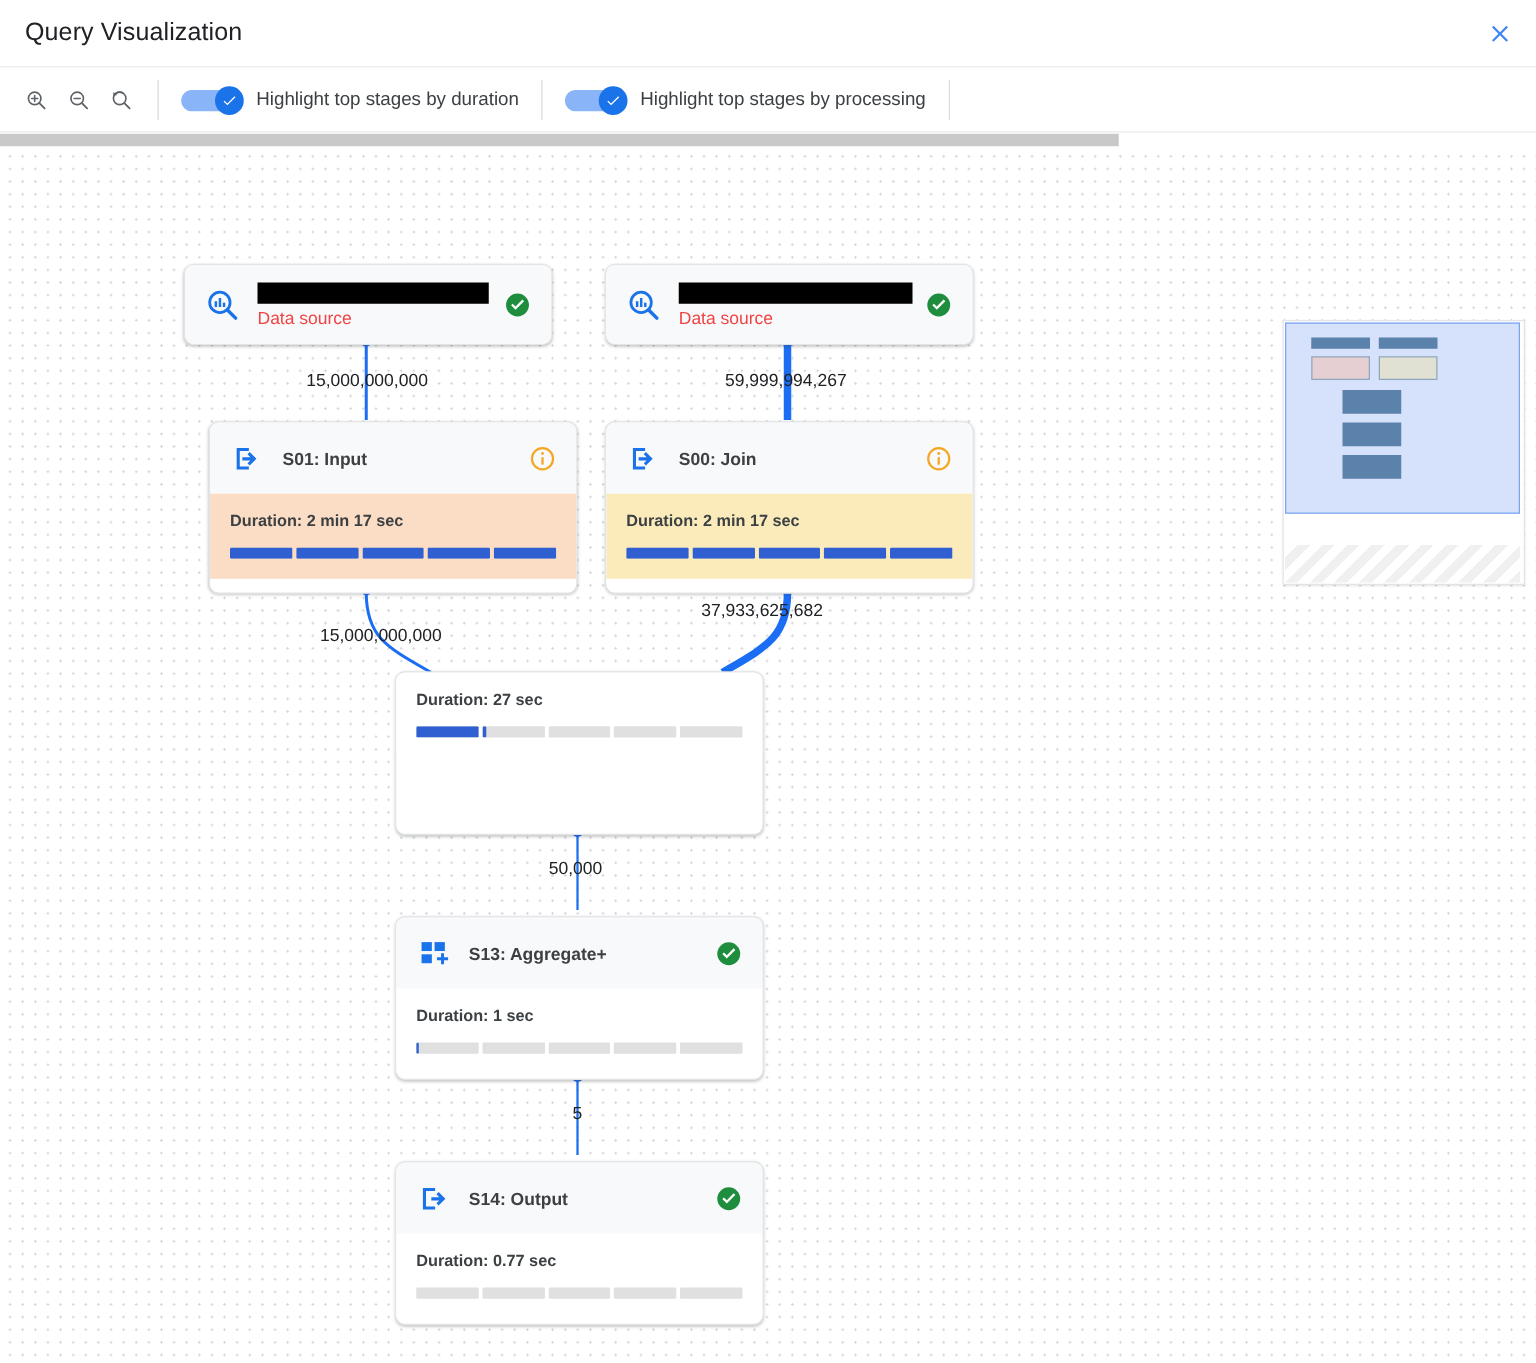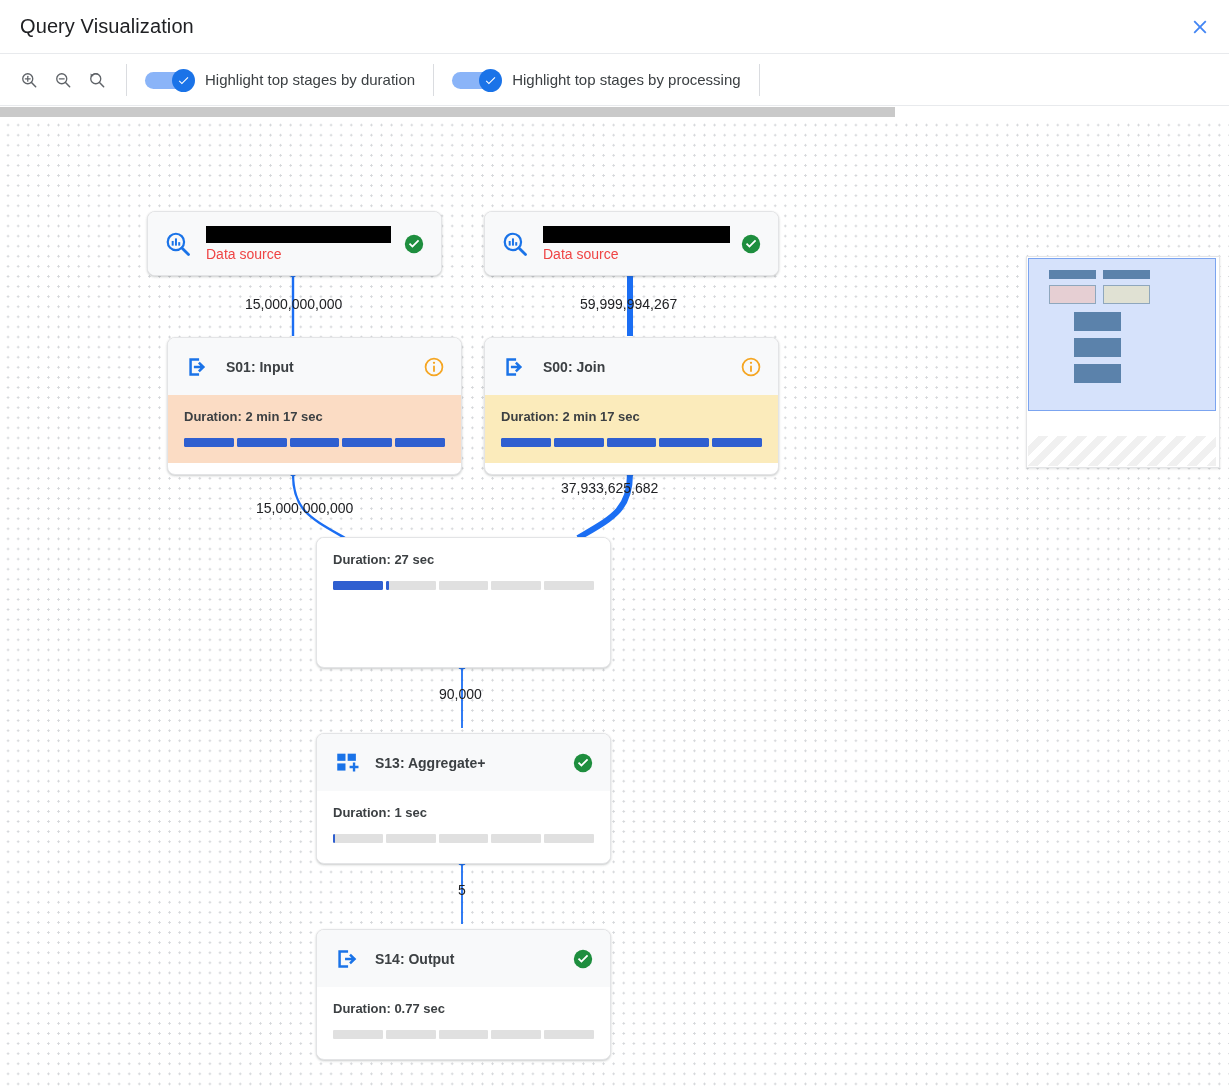--- a/index.html
+++ b/index.html
@@ -365,21 +365,21 @@
     <circle cx="462" cy="547" r="4.6" fill="#1b6ef3"></circle>
 
     <line x1="462" y1="744" x2="462" y2="806" stroke="#1b6ef3" stroke-width="1.8"></line>
     <circle cx="462" cy="743" r="4.6" fill="#1b6ef3"></circle>
   </svg>
 
   <div class="edge-label" style="left:245px; top:178px;">15,000,000,000</div>
   <div class="edge-label" style="left:580px; top:178px;">59,999,994,267</div>
   <div class="edge-label" style="left:256px; top:382px;">15,000,000,000</div>
   <div class="edge-label" style="left:561px; top:362px;">37,933,625,682</div>
-  <div class="edge-label" style="left:439px; top:568px;">90,000</div>
+  <div class="edge-label" style="left:439px; top:568px;">50,000</div>
   <div class="edge-label" style="left:458px; top:764px;">5</div>
 
   <div class="node datasource" style="left:147px; top:93px; width:293px; height:63px;">
     <div class="node-head">
       <div class="node-icon">
         <svg width="28" height="28" viewBox="0 0 24 24">
           <circle cx="10.2" cy="10.2" r="7" fill="none" stroke="#1a73e8" stroke-width="1.9"></circle>
           <line x1="15.4" y1="15.4" x2="21" y2="21" stroke="#1a73e8" stroke-width="2.4" stroke-linecap="round"></line>
           <rect x="6.6" y="9.4" width="1.7" height="4" fill="#1a73e8"></rect>
           <rect x="9.4" y="7.2" width="1.7" height="6.2" fill="#1a73e8"></rect>

